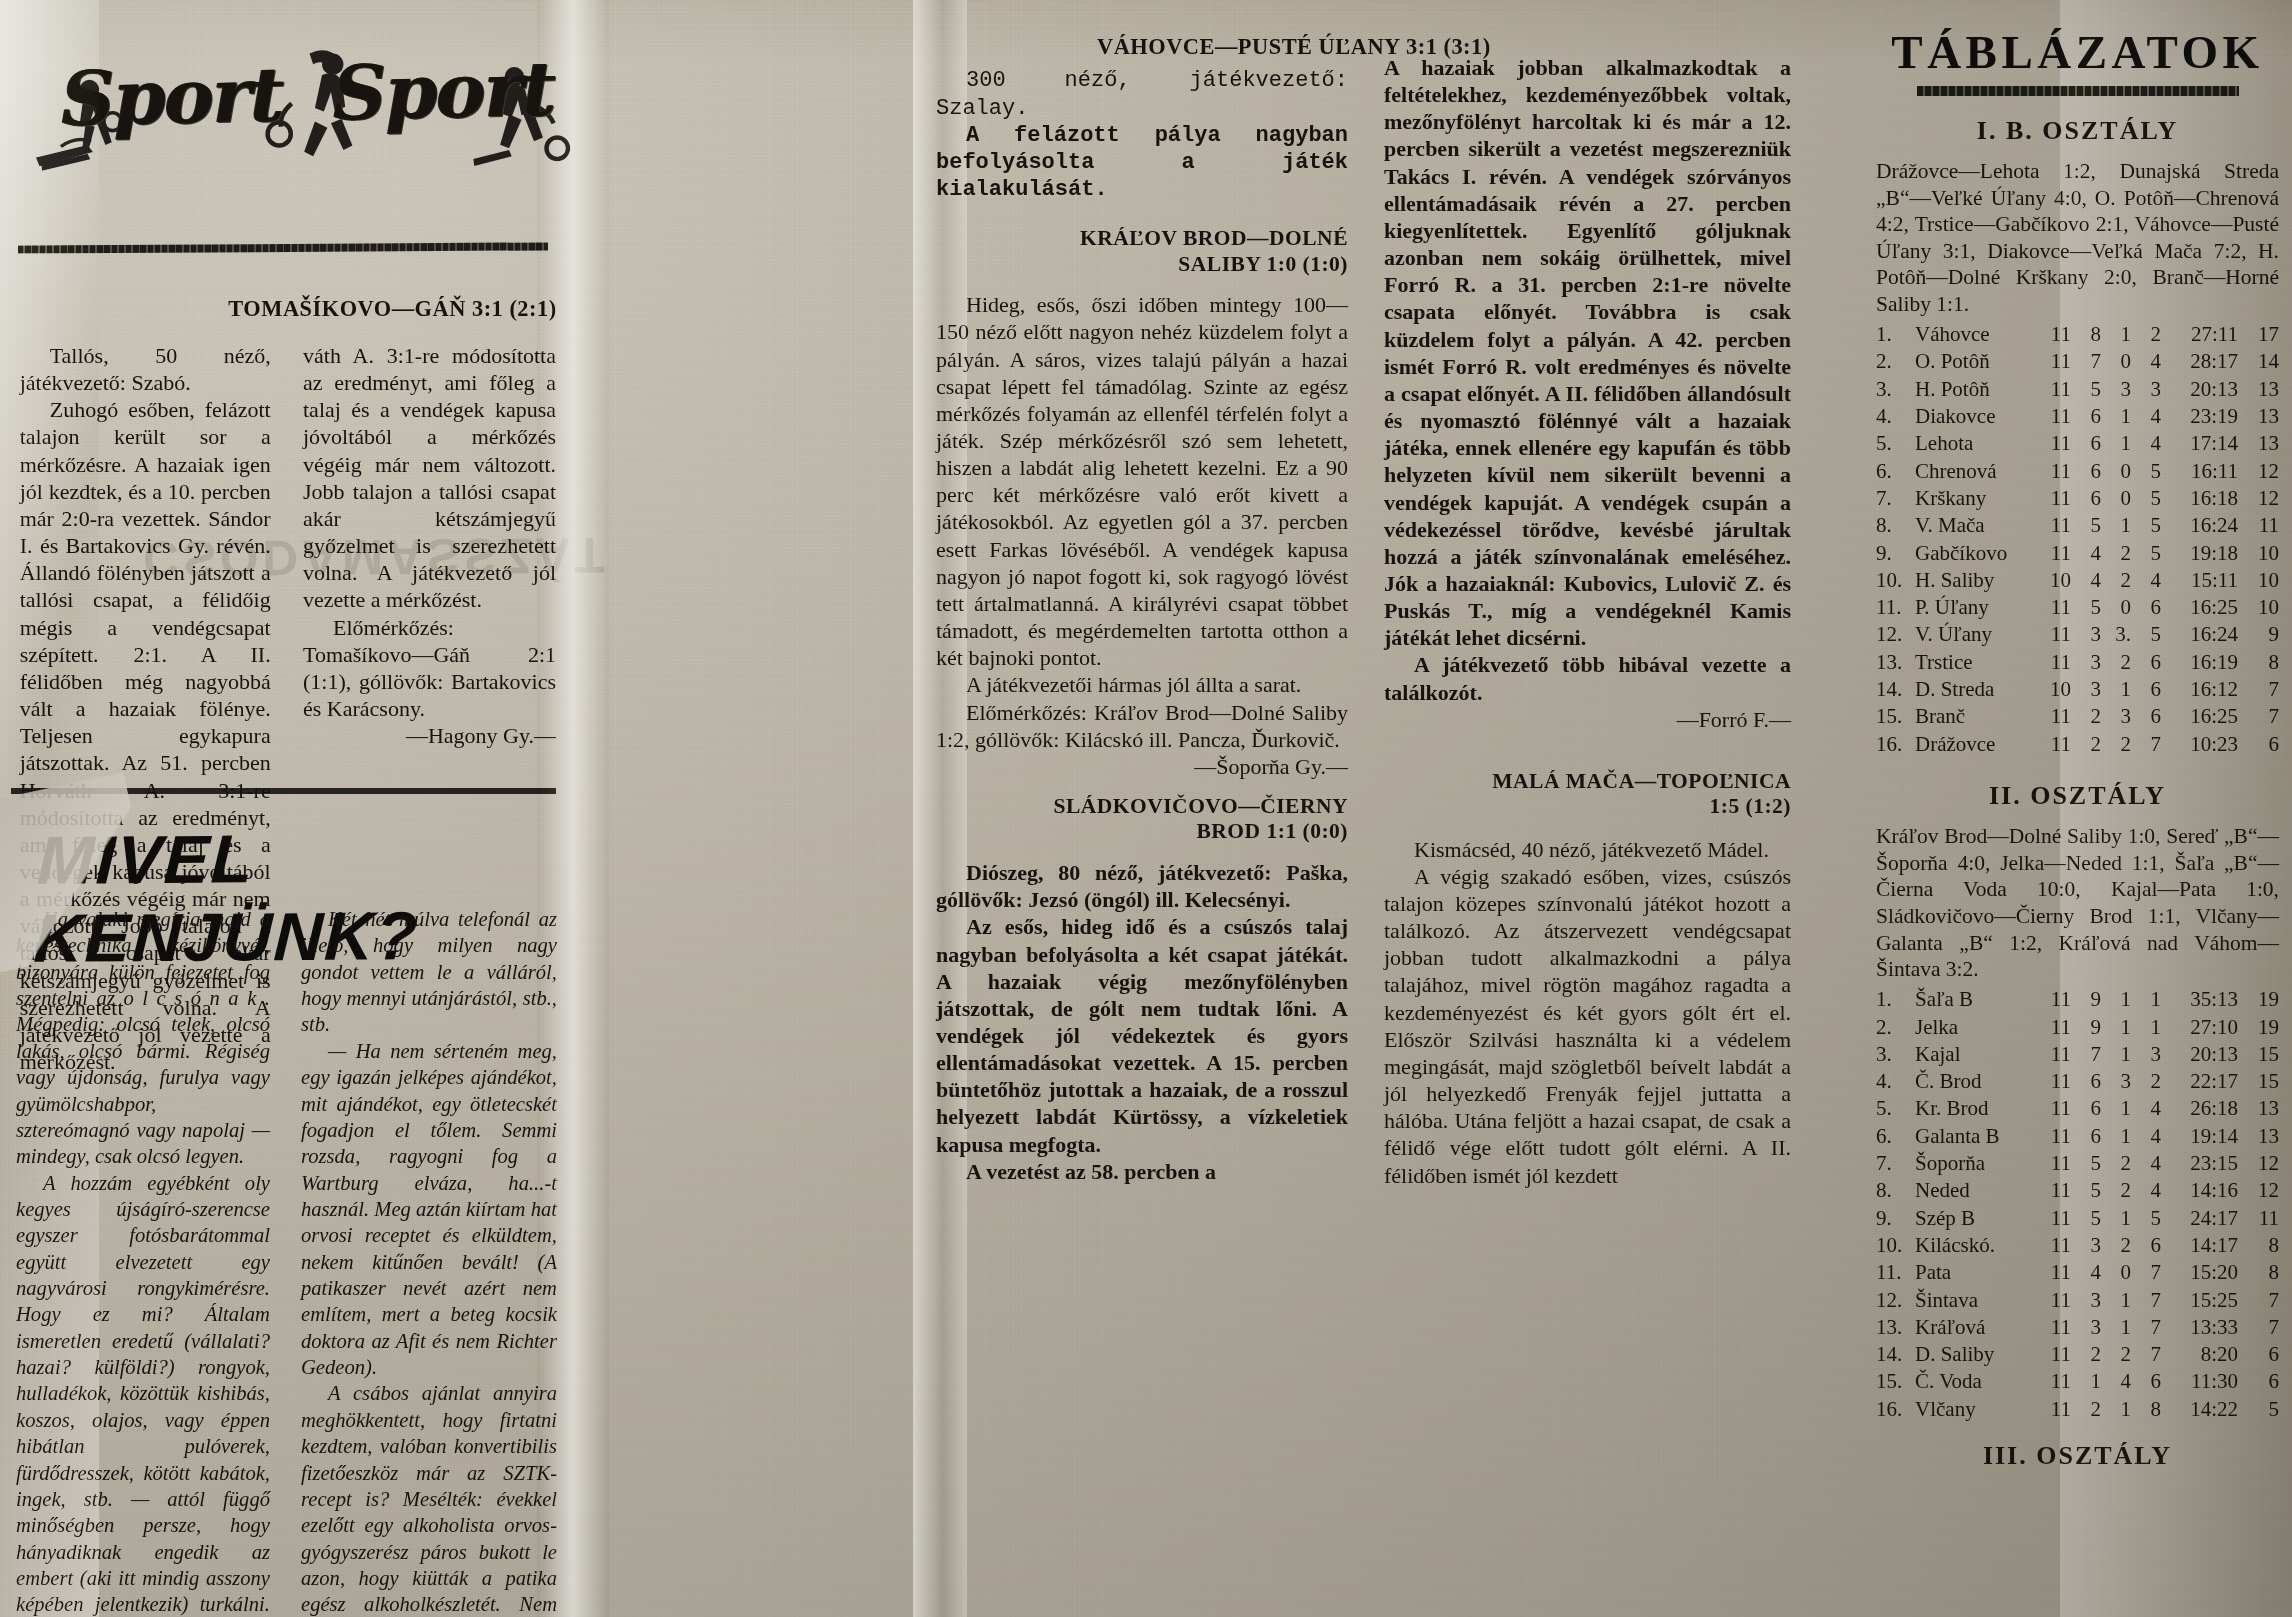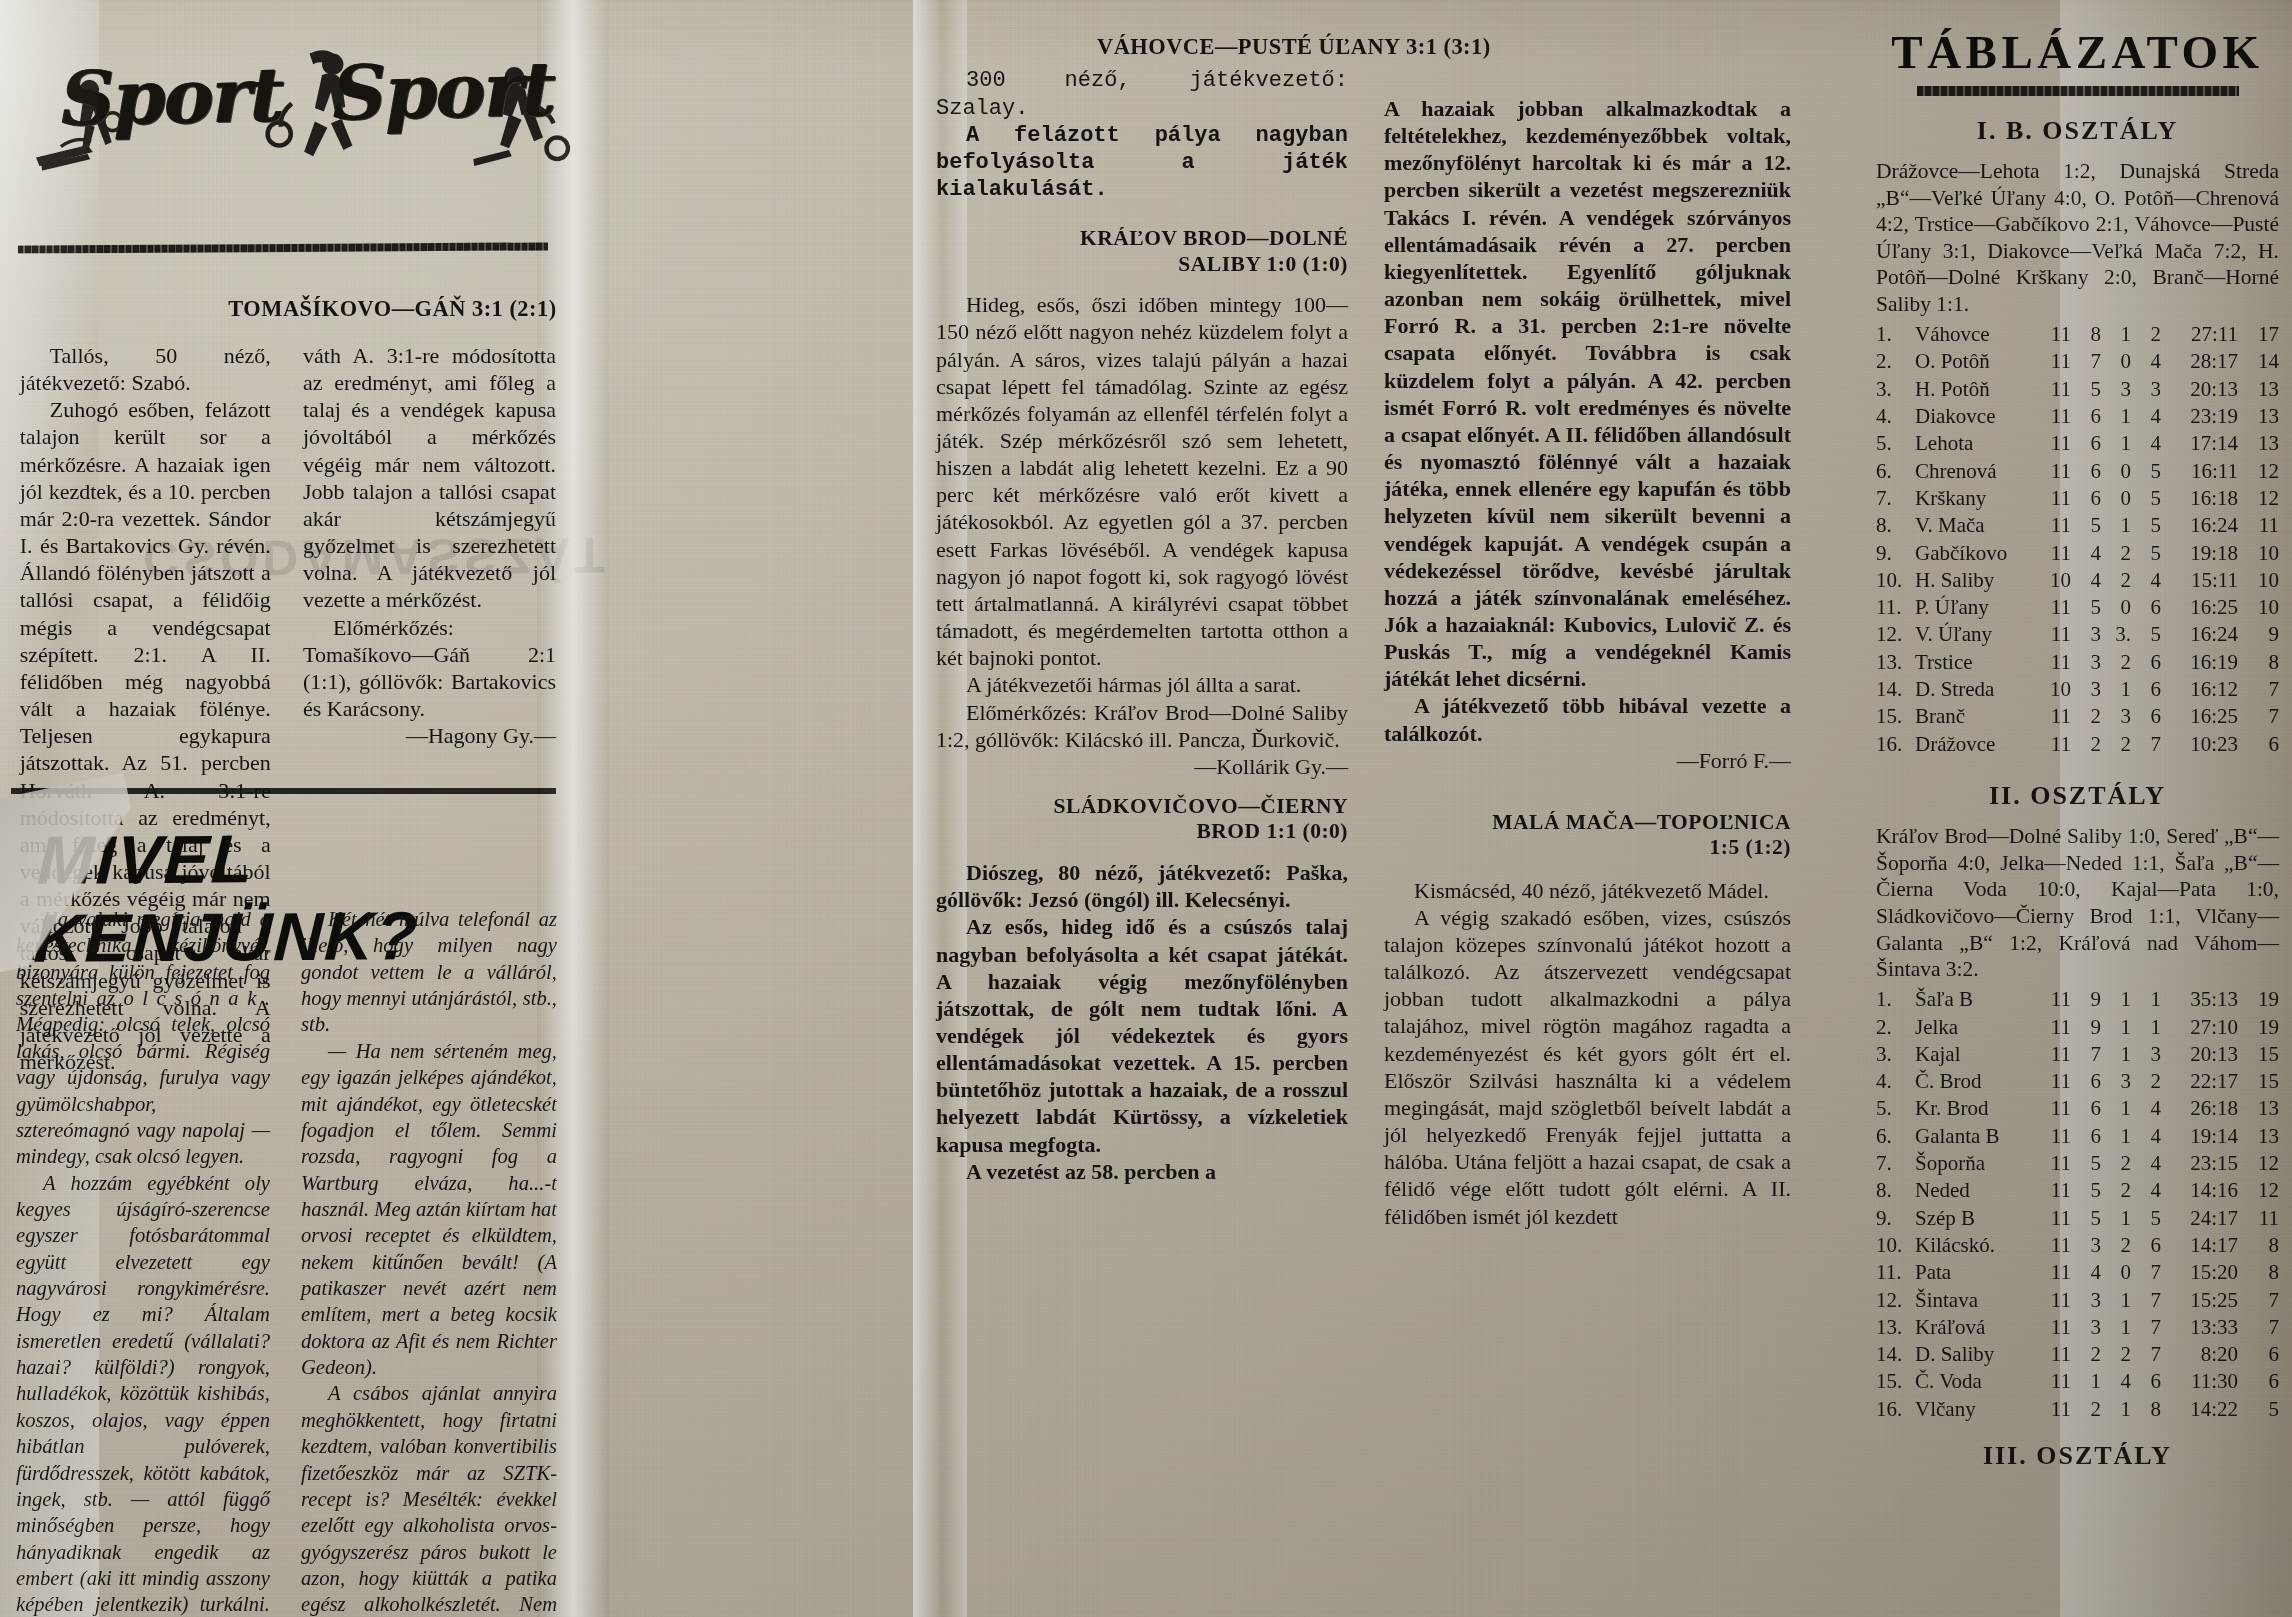--- a/index.html
+++ b/index.html
@@ -219,36 +219,36 @@
 
     <div class="hd hd-match2" style="margin-top:23px;">
       <div>KRÁĽOV BROD—DOLNÉ</div>
       <div>SALIBY 1:0 (1:0)</div>
     </div>
 
     <div class="body" style="margin-top:14.3px;">
       <p>Hideg, esős, őszi időben mintegy 100—150 néző előtt nagyon nehéz küzdelem folyt a pályán. A sáros, vizes talajú pályán a hazai csapat lépett fel támadólag. Szinte az egész mérkőzés folyamán az ellenfél térfelén folyt a játék. Szép mérkőzésről szó sem lehetett, hiszen a labdát alig lehetett kezelni. Ez a 90 perc két mérkőzésre való erőt kivett a játékosokból. Az egyetlen gól a 37. percben esett Farkas lövéséből. A vendégek kapusa nagyon jó napot fogott ki, sok ragyogó lövést tett ártalmatlanná. A királyrévi csapat többet támadott, és megérdemelten tartotta otthon a két bajnoki pontot.</p>
       <p>A játékvezetői hármas jól állta a sarat.</p>
       <p>Előmérkőzés: Kráľov Brod—Dolné Saliby 1:2, góllövők: Kilácskó ill. Pancza, Ďurkovič.</p>
-      <p class="sig">—Kollárik Gy.—</p>
+      <p class="sig">—Šoporňa Gy.—</p>
     </div>
 
     <div class="hd hd-match2" style="margin-top:14px;">
       <div>SLÁDKOVIČOVO—ČIERNY</div>
       <div>BROD 1:1 (0:0)</div>
     </div>
 
     <div class="body" style="margin-top:14.3px;">
       <p class="lede">Diószeg, 80 néző, játékvezető: Paška, góllövők: Jezsó (öngól) ill. Kelecsényi.</p>
       <p class="lede">Az esős, hideg idő és a csúszós talaj nagyban befolyásolta a két csapat játékát. A hazaiak végig mezőnyfölényben játszottak, de gólt nem tudtak lőni. A vendégek jól védekeztek és gyors ellentámadásokat vezettek. A 15. percben büntetőhöz jutottak a hazaiak, de a rosszul helyezett labdát Kürtössy, a vízkeletiek kapusa megfogta.</p>
       <p class="lede">A vezetést az 58. percben a</p>
     </div>
   </div>
 
-  <div class="col" style="left:1384px;top:54px;width:407px;margin-top:41px;">
+  <div class="col" style="left:1384px;top:54px;width:407px;">
 
     <div class="body lede">
       <p class="noind">A hazaiak jobban alkalmazkodtak a feltételekhez, kezdeményezőbbek voltak, mezőnyfölényt harcoltak ki és már a 12. percben sikerült a vezetést megszerezniük Takács I. révén. A vendégek szórványos ellentámadásaik révén a 27. percben kiegyenlítettek. Egyenlítő góljuknak azonban nem sokáig örülhettek, mivel Forró R. a 31. percben 2:1-re növelte csapata előnyét. Továbbra is csak küzdelem folyt a pályán. A 42. percben ismét Forró R. volt eredményes és növelte a csapat előnyét. A II. félidőben állandósult és nyomasztó fölénnyé vált a hazaiak játéka, ennek ellenére egy kapufán és több helyzeten kívül nem sikerült bevenni a vendégek kapuját. A vendégek csupán a védekezéssel törődve, kevésbé járultak hozzá a játék színvonalának emeléséhez. Jók a hazaiaknál: Kubovics, Lulovič Z. és Puskás T., míg a vendégeknél Kamis játékát lehet dicsérni.</p>
       <p>A játékvezető több hibával vezette a találkozót.</p>
       <p class="sig" style="font-weight:normal;">—Forró F.—</p>
     </div>
 
     <div class="hd hd-match2" style="margin-top:36px;">
       <div>MALÁ MAČA—TOPOĽNICA</div>
       <div>1:5 (1:2)</div>

